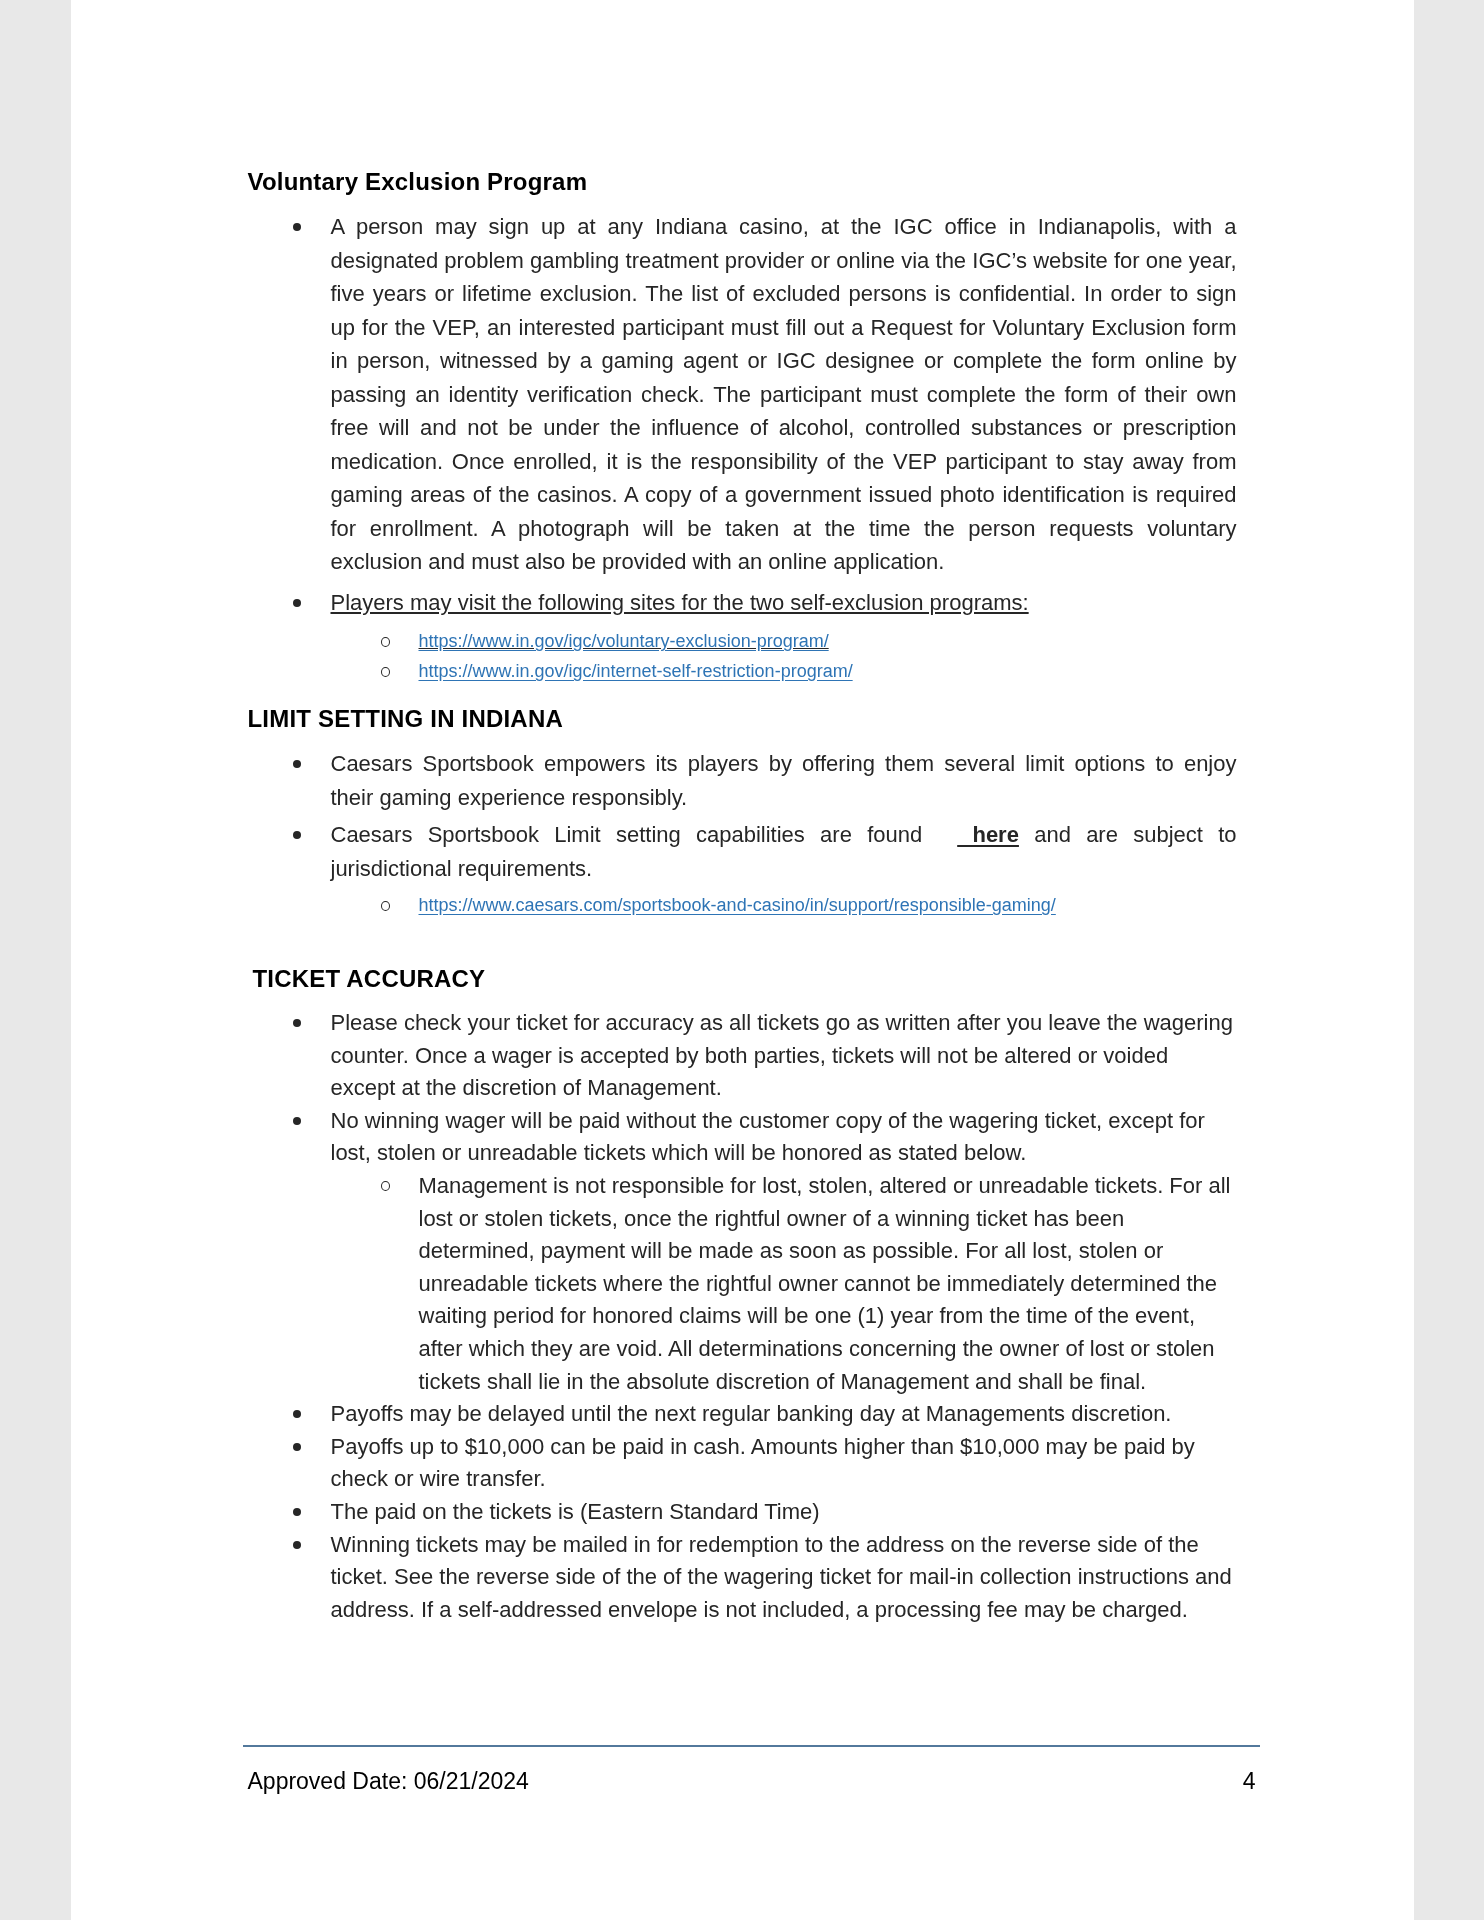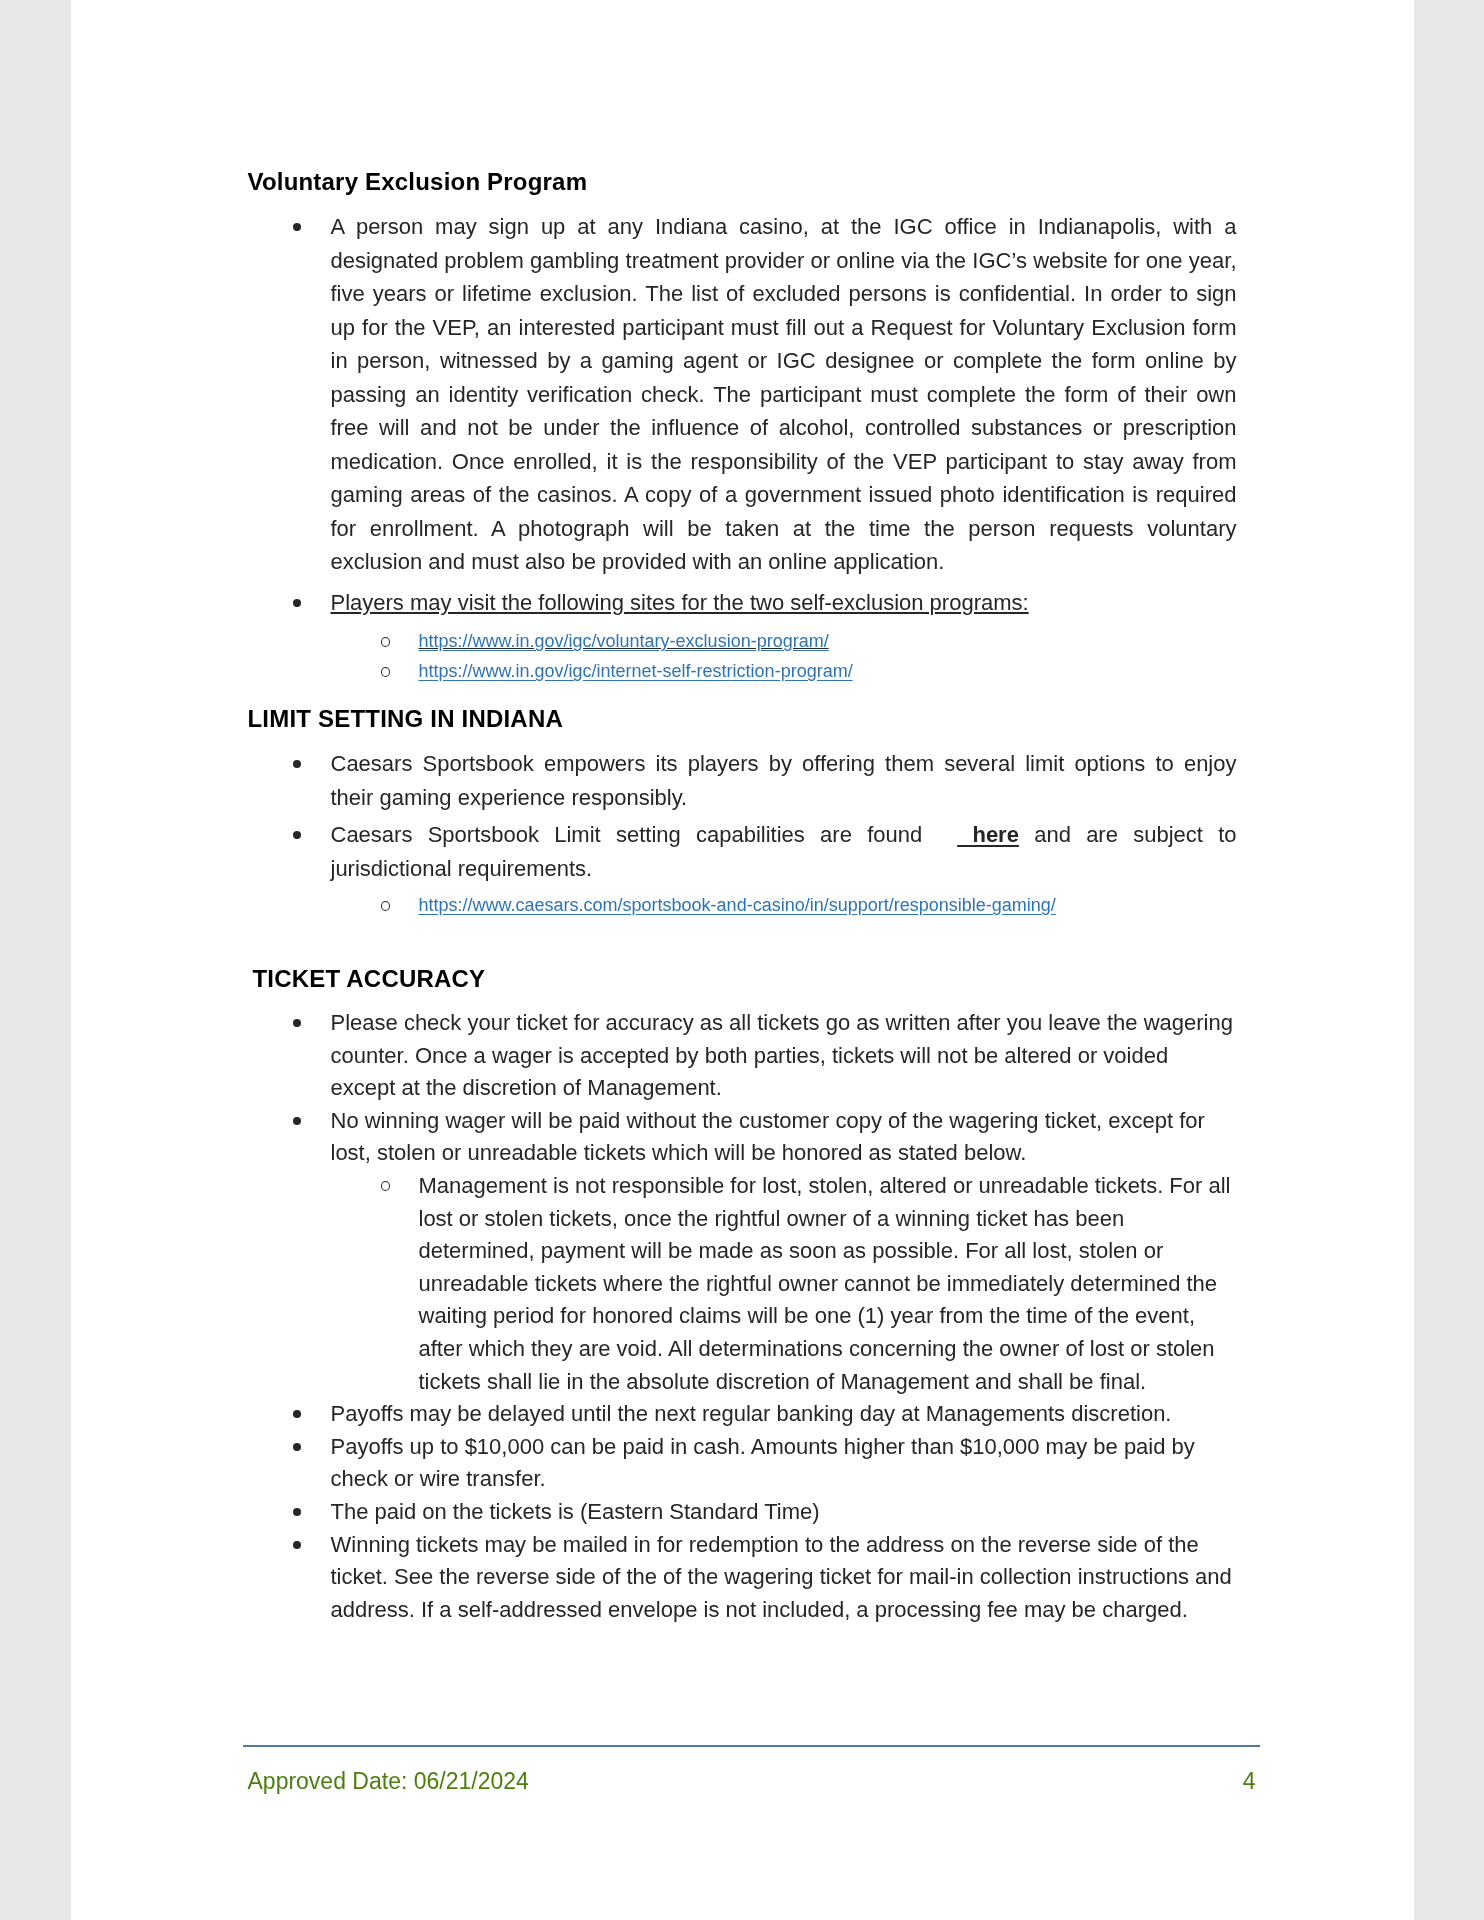--- a/index.html
+++ b/index.html
@@ -73,21 +73,21 @@
     cursor:pointer;
     padding-left:35px;
   }
   .footer-rule{
     position:absolute;left:172px;right:154px;top:1745px;
     border-top:2px solid var(--rule-color,#53799c);
   }
   .footer{
     position:absolute;left:177px;right:158px;top:1768px;
     display:flex;justify-content:space-between;
-    font-size:23px;color:#4d7c0f;
+    font-size:23px;color:#000000;
   }
 </style>
 </head>
 <body>
 
 <div class="page">
   <div class="content">
 
     <section>
       <h2 class="h">Voluntary Exclusion Program</h2>

